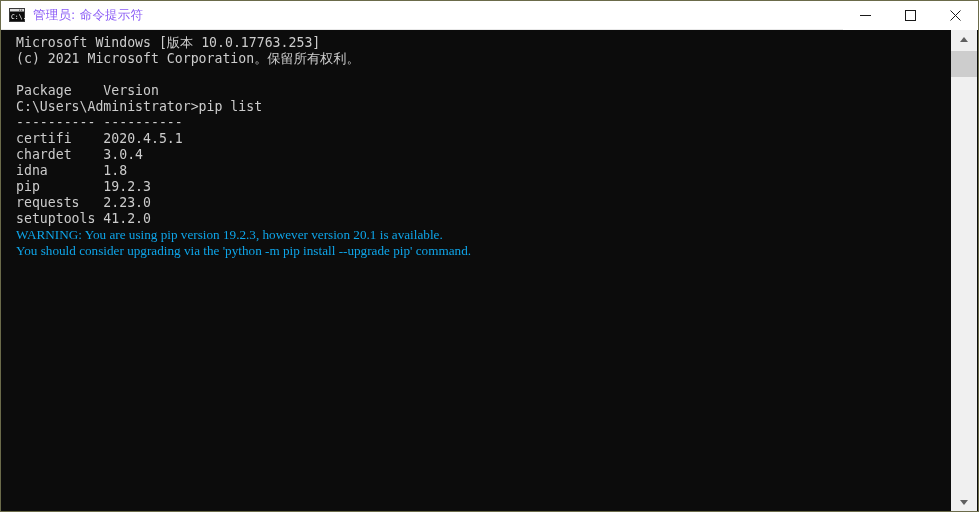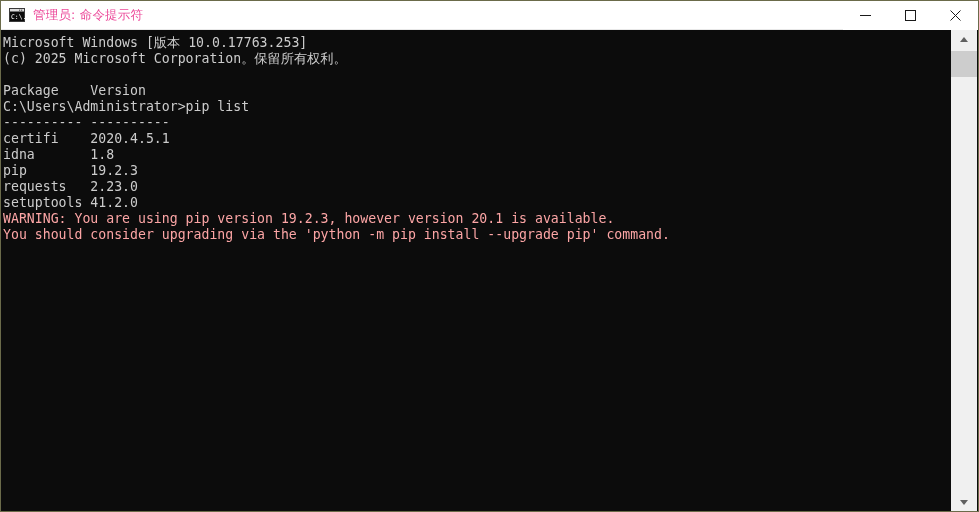--- a/index.html
+++ b/index.html
@@ -40,21 +40,21 @@
     width: 16px;
     height: 16px;
     margin-left: 8px;
     margin-right: 8px;
     flex: 0 0 auto;
     position: relative;
   }
   .title-text {
     font-family: "DejaVu Sans", "Liberation Sans", sans-serif;
     font-size: 12.5px;
-    color: #ec4899;
+    color: #8b5cf6;
     white-space: nowrap;
     letter-spacing: 0.2px;
   }
   .titlebar-spacer { flex: 1 1 auto; }
 
   .winbtns {
     display: flex;
     height: 29px;
     flex: 0 0 auto;
   }
@@ -64,39 +64,39 @@
     display: flex;
     align-items: center;
     justify-content: center;
     background: #ffffff;
   }
   .winbtn svg { display: block; }
 
   
   .console {
     position: absolute;
-    left: 1px;
+    left: 14px;
     top: 29px;
     width: 949px;
     height: 481px;
     background: #0c0c0c;
     overflow: hidden;
     padding: 5px 0 0 1px;
     box-sizing: border-box;
   }
   .cline {
     font-family: "DejaVu Sans Mono", "Liberation Mono", monospace;
     font-size: 13.2px;
     line-height: 16px;
     height: 16px;
     white-space: pre;
     color: #cccccc;
     letter-spacing: 0px;
   }
-  .cline.warn { color: #fca5a5; }
+  .cline.warn { color: #0ea5e9; font-family: Liberation Serif, serif; }
   .cline.blank { color: transparent; }
 
   
   .scrollbar {
     position: absolute;
     right: 1px;
     top: 29px;
     width: 27px;
     height: 481px;
     background: #f0f0f0;
@@ -163,26 +163,27 @@
         <svg width="11" height="11" viewBox="0 0 11 11">
           <line x1="0.5" y1="0.5" x2="10.5" y2="10.5" stroke="#1a1a1a" stroke-width="1"></line>
           <line x1="10.5" y1="0.5" x2="0.5" y2="10.5" stroke="#1a1a1a" stroke-width="1"></line>
         </svg>
       </div>
     </div>
   </div>
 
   <div class="console" id="console-area">
       <div class="cline">Microsoft Windows [版本 10.0.17763.253]</div>
-      <div class="cline">(c) 2025 Microsoft Corporation。保留所有权利。</div>
+      <div class="cline">(c) 2021 Microsoft Corporation。保留所有权利。</div>
       <div class="cline blank">&nbsp;</div>
       <div class="cline">Package    Version</div>
       <div class="cline">C:\Users\Administrator&gt;pip list</div>
       <div class="cline">---------- ----------</div>
       <div class="cline">certifi    2020.4.5.1</div>
+      <div class="cline">chardet    3.0.4</div>
       <div class="cline">idna       1.8</div>
       <div class="cline">pip        19.2.3</div>
       <div class="cline">requests   2.23.0</div>
       <div class="cline">setuptools 41.2.0</div>
       <div class="cline warn">WARNING: You are using pip version 19.2.3, however version 20.1 is available.</div>
       <div class="cline warn">You should consider upgrading via the 'python -m pip install --upgrade pip' command.</div>
       <div class="cline blank">&nbsp;</div>
     </div>
 
   <div class="scrollbar">

